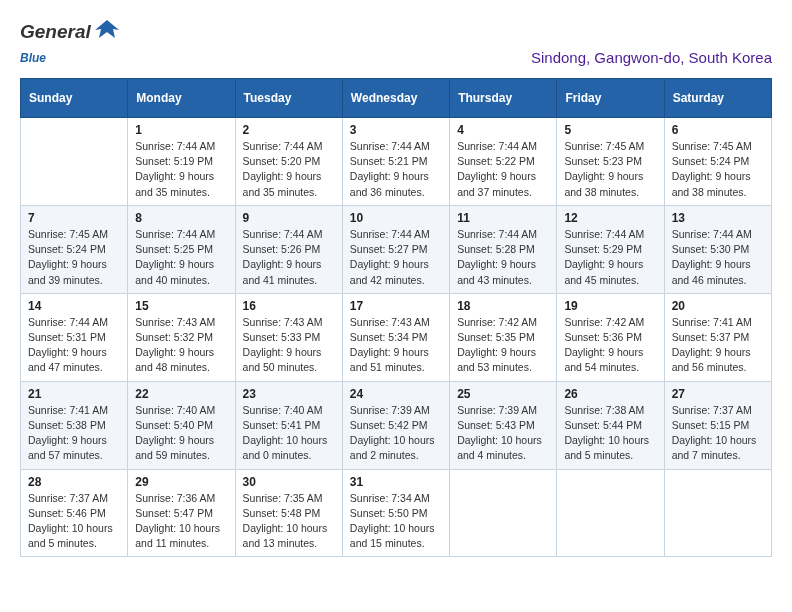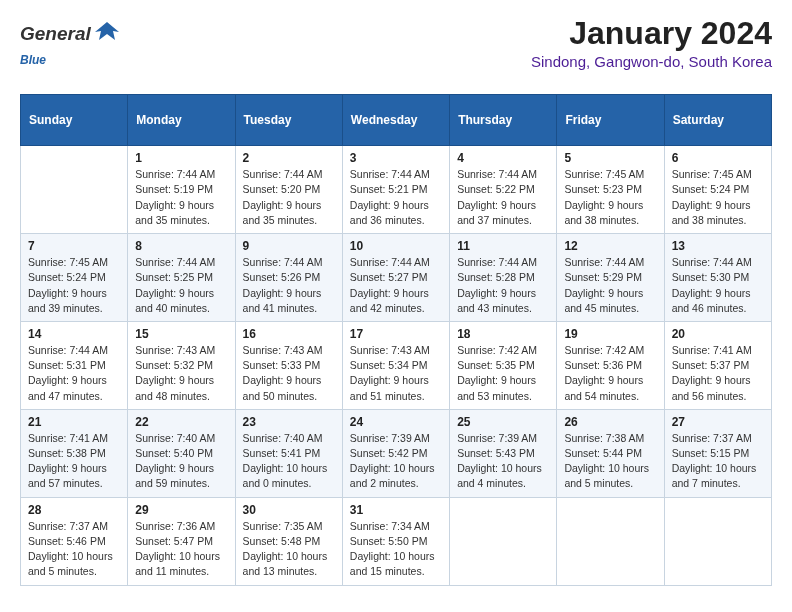--- a/index.html
+++ b/index.html
@@ -11,22 +11,22 @@
     }
     .page {
       width: 792px;
       min-height: 612px;
       background: #fff;
       padding: 16px 20px 16px 20px;
     }
     .header {
       display: flex;
       justify-content: space-between;
-      align-items: center;
-      margin-bottom: 24px;
+      align-items: flex-end;
+      margin-bottom: 12px;
     }
     .title-block {
       text-align: right;
     }
     .main-title {
       font-size: 32px;
       font-weight: bold;
       color: #222;
       line-height: 1.1;
     }
@@ -38,21 +38,21 @@
     .calendar-table {
       width: 100%;
       border-collapse: collapse;
       font-size: 11px;
     }
     .calendar-table thead tr th {
       background: #2563a8;
       color: #fff;
       font-weight: bold;
       text-align: left;
-      padding: 18px 8px;
+      padding: 12px 8px;
       font-size: 12px;
       border: 1px solid #1a4f8a;
     }
     .calendar-table tbody tr td {
       border: 1px solid #c8d4e0;
       vertical-align: top;
       padding: 5px 7px;
       background: #fff;
       width: calc(100% / 7);
       min-height: 80px;
@@ -102,21 +102,20 @@
           <svg width="28" height="28" viewBox="0 0 28 28">
             <polygon points="14,4 26,14 20,13 22,22 14,16 6,22 8,13 2,14" fill="#2563a8"></polygon>
           </svg>
         </span>
       </div>
       <div>
         <span style="font-size:12px;font-weight:bold;color:#2563a8;font-style:italic;">Blue</span>
       </div>
     </div>
     <div class="title-block">
-      <div class="main-title">January 2024</div>
       <div class="subtitle">Sindong, Gangwon-do, South Korea</div>
     </div>
   </div>
 
   <table class="calendar-table">
     <thead>
       <tr id="weekday-header">
           <th>Sunday</th>
           <th>Monday</th>
           <th>Tuesday</th>

